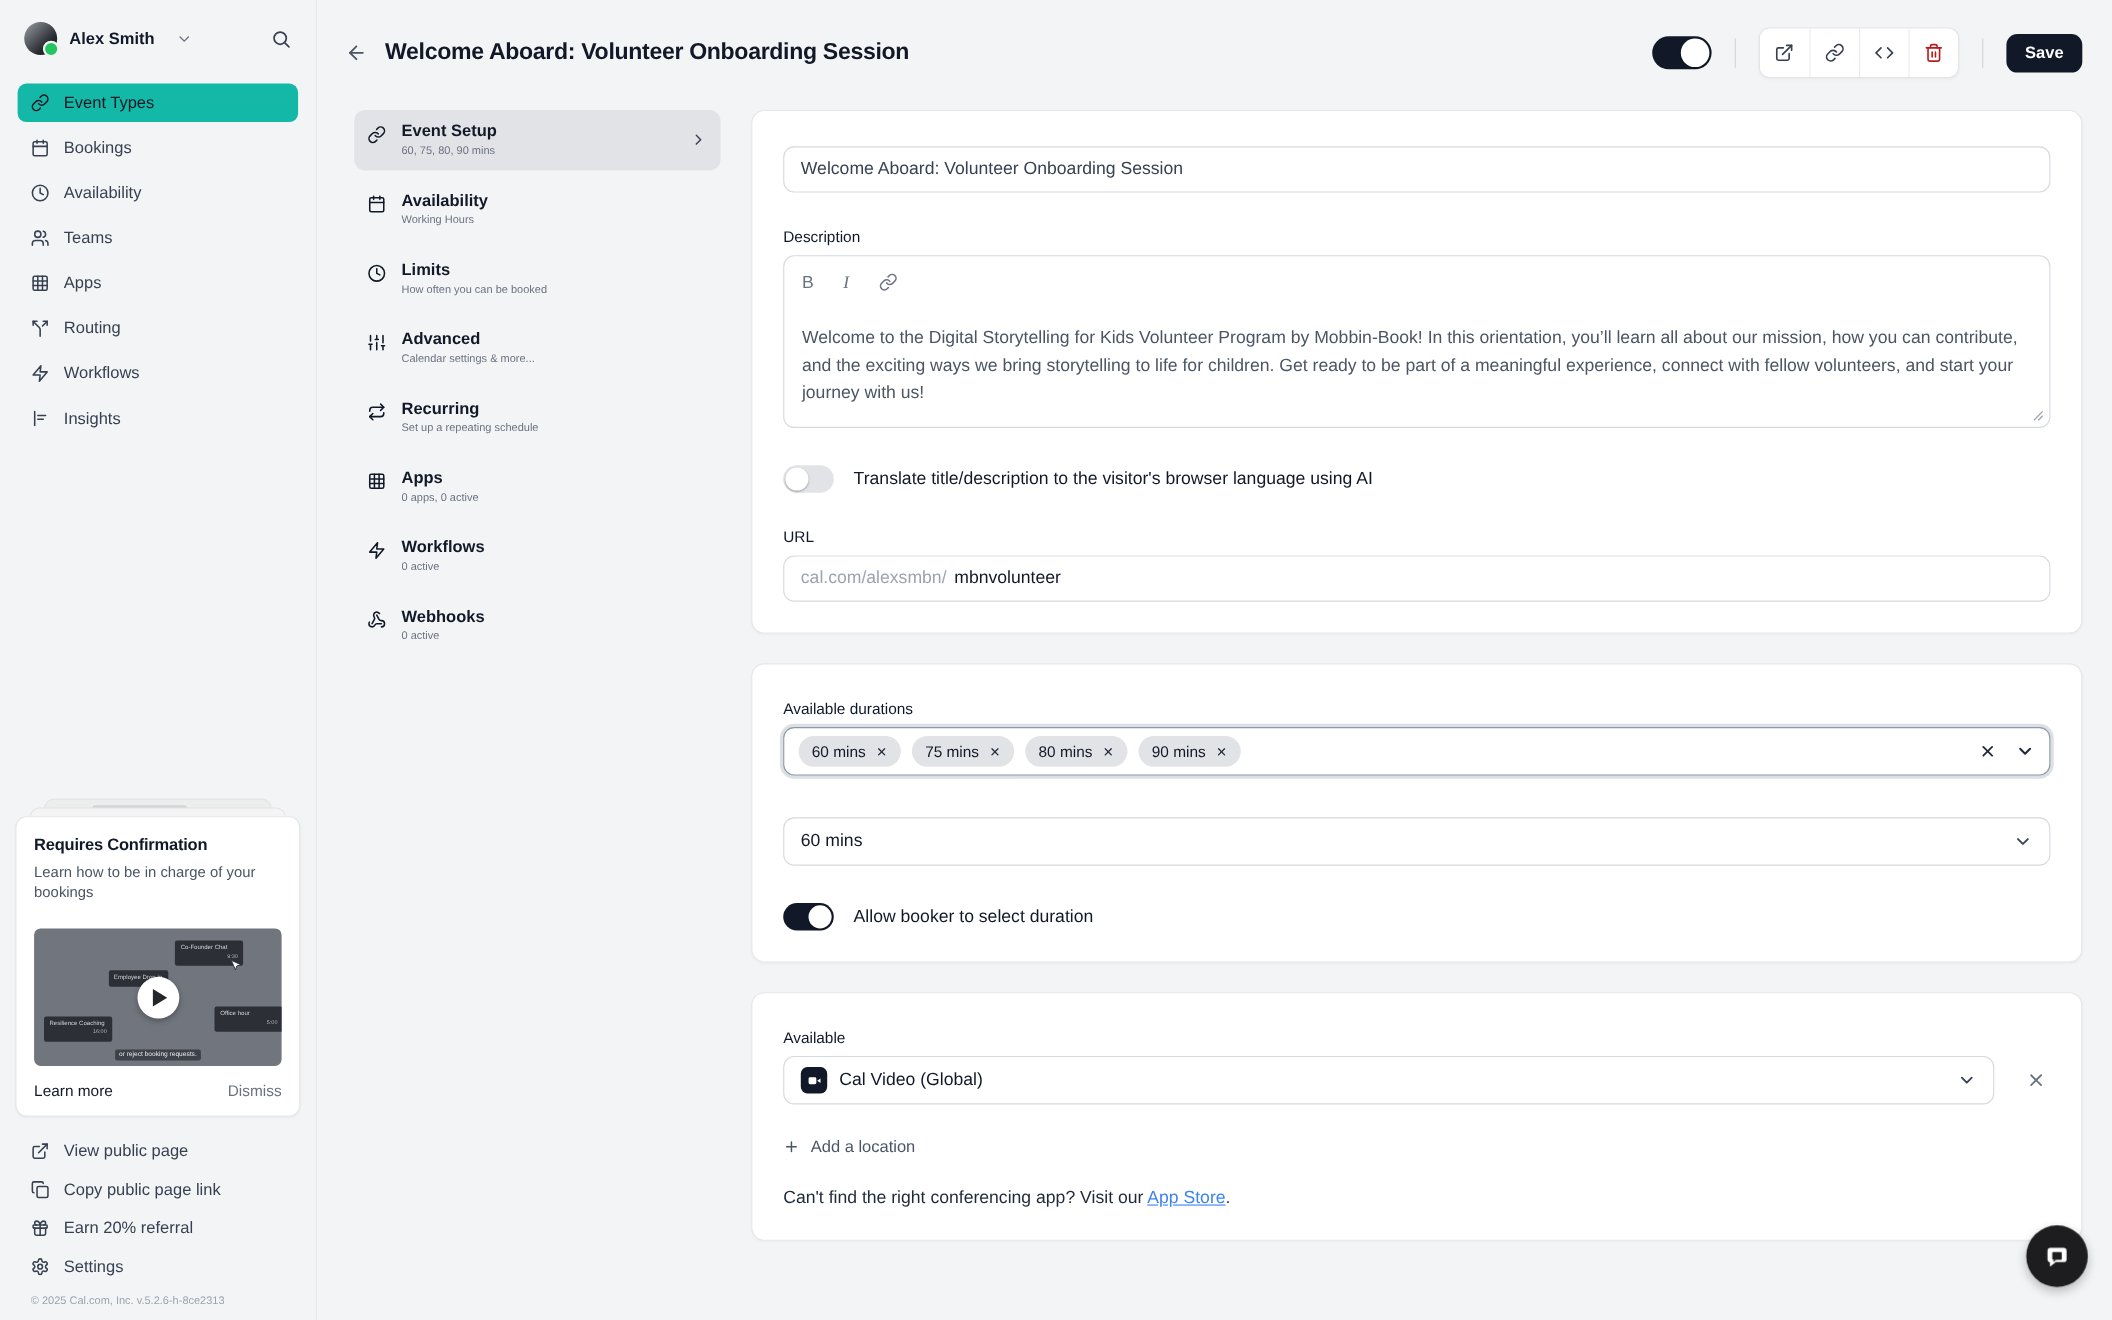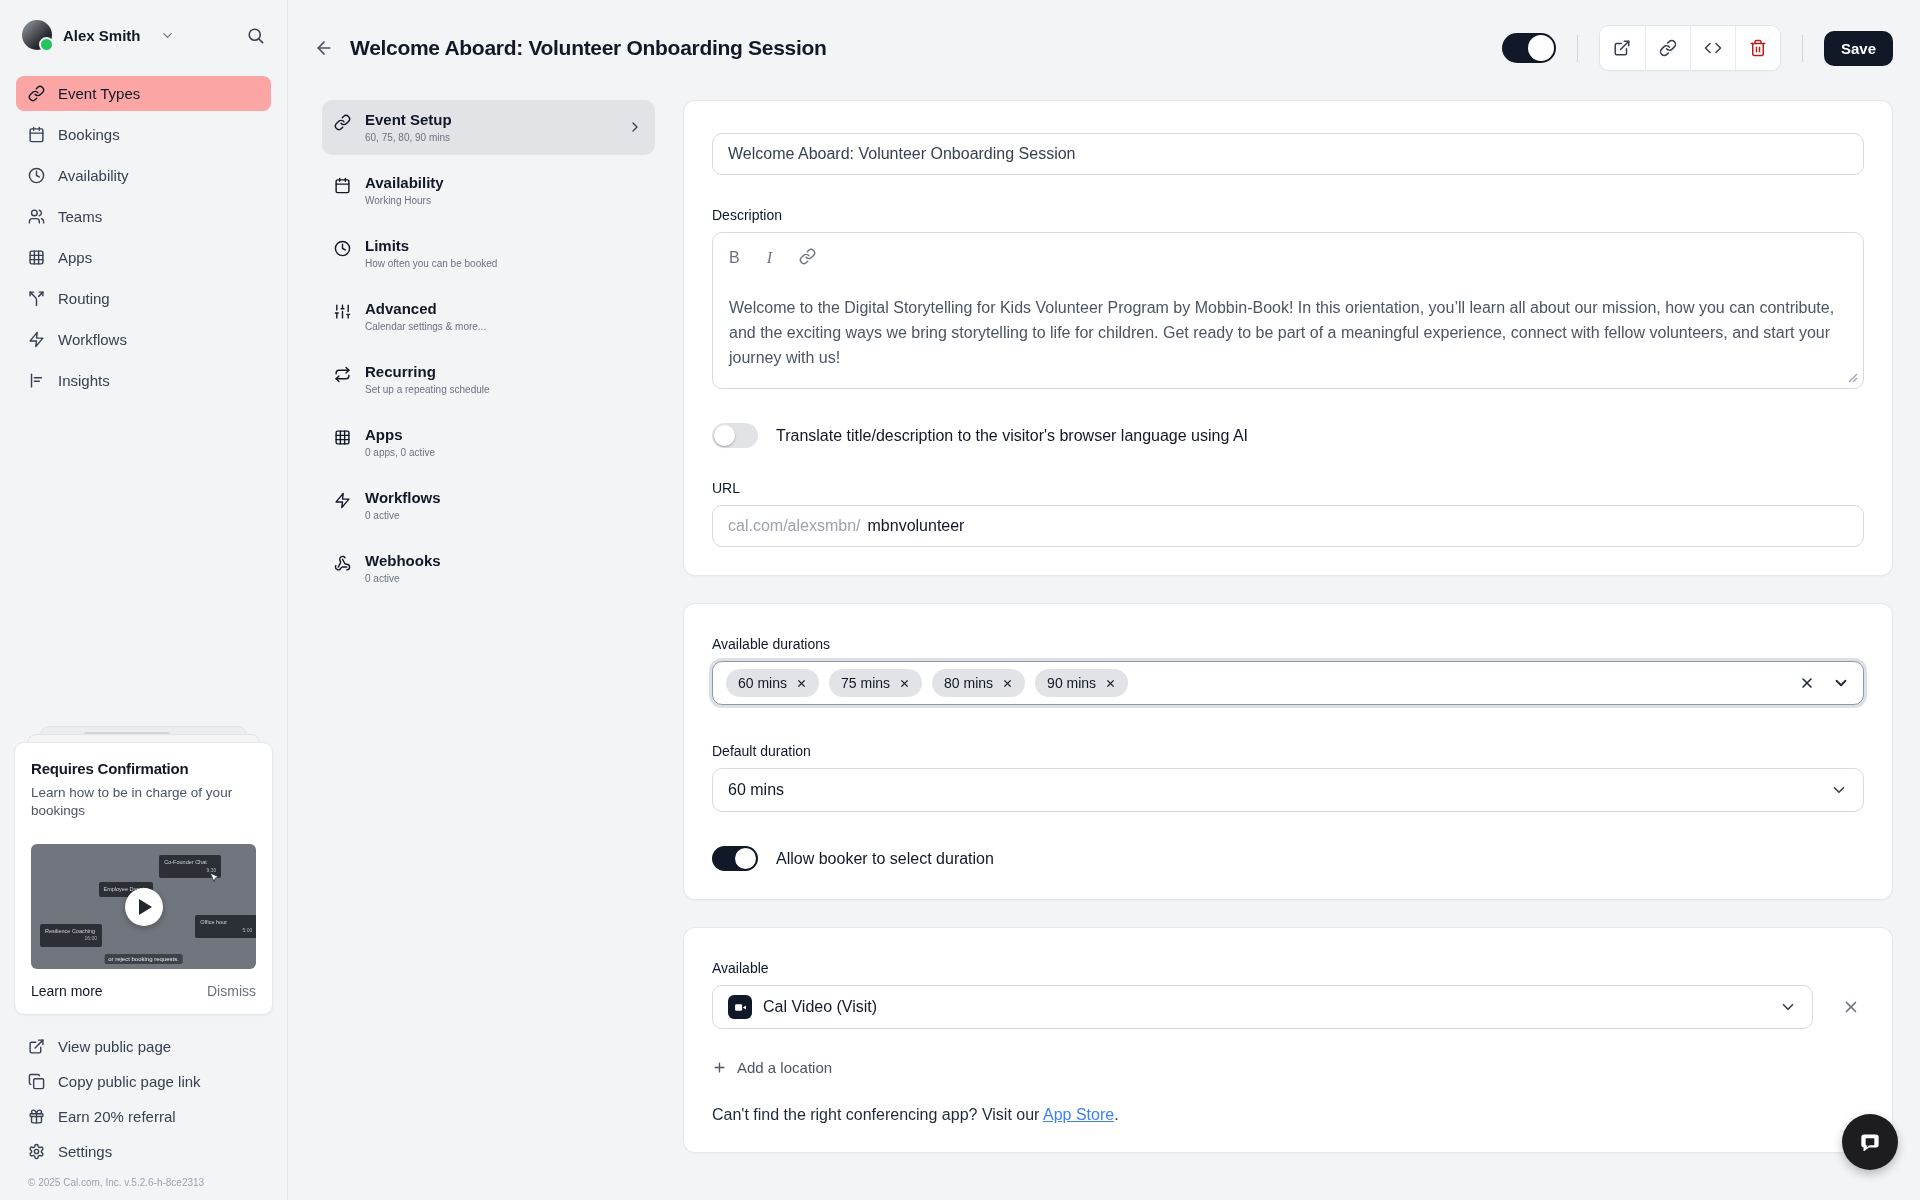--- a/index.html
+++ b/index.html
@@ -19,21 +19,21 @@
     background:linear-gradient(135deg,#9aa0a6 0%,#23262b 70%); position:relative; flex-shrink:0; }
   .avatar::after { content:""; position:absolute; right:-2px; bottom:-2px; width:11px; height:11px;
     background:#22c55e; border:2px solid #f3f4f6; border-radius:50%; }
   .user-name { font-size:15px; font-weight:700; color:#111827; }
   .user-chevron { color:#6b7280; width:15px; height:15px; margin-left:8px; }
   .search-btn { margin-left:auto; color:#374151; display:flex; }
   .search-btn .ic { width:19px; height:19px; }
 
   .side-nav .nav-item { display:flex; align-items:center; gap:13px; padding:9px 12px;
     border-radius:8px; font-size:15px; font-weight:500; color:#374151; margin-bottom:6px; cursor:pointer; }
-  .side-nav .nav-item.active { background:#fca5a5; color:#111827; }
+  .side-nav .nav-item.active { background:#14b8a6; color:#111827; }
   .side-spacer { flex:1; }
 
   
   .promo-stack { position:relative; padding-top:16px; margin:0 -2px 14px; }
   .stack-layer { position:absolute; height:16px; background:#eceded; border:1px solid #e3e4e6;
     border-radius:9px 9px 0 0; }
   .stack-layer.l1 { top:0; left:26px; right:26px; }
   .stack-layer.l1::after { content:""; position:absolute; left:50%; top:5px; width:86px; height:5px;
     margin-left:-60px; border-radius:3px; background:#d2d4d8; }
   .stack-layer.l2 { top:8px; left:13px; right:13px; background:#f4f4f5; }
@@ -529,21 +529,20 @@
                 <path d="M18 6 6 18"></path>
                 <path d="m6 6 12 12"></path>
               </svg>
             <svg class="ic chev" viewBox="0 0 24 24" fill="none" stroke="currentColor" stroke-width="2.4" stroke-linecap="round" stroke-linejoin="round">
                 <path d="m6 9 6 6 6-6"></path>
               </svg>
           </span>
         </div>
 
         <div class="block-lg">
-          <label class="field-label">Default duration</label>
           <div class="select">
             <span>60 mins</span>
             <svg class="chev" viewBox="0 0 24 24" fill="none" stroke="currentColor" stroke-width="2.2" stroke-linecap="round" stroke-linejoin="round">
                 <path d="m6 9 6 6 6-6"></path>
               </svg>
           </div>
         </div>
 
         <div class="toggle-row">
           <button class="toggle on">
@@ -556,21 +555,21 @@
       <section class="card">
         <label class="field-label">Available</label>
         <div class="location-row">
           <div class="select location">
             <span class="cam-badge">
               <svg viewBox="0 0 24 24">
                   <rect x="2" y="6" width="13" height="12" rx="2.5" fill="#ffffff"></rect>
                   <path d="m16.5 12 5.5-3.6v7.2z" fill="#ffffff"></path>
                 </svg>
             </span>
-            <span>Cal Video (Visit)</span>
+            <span>Cal Video (Global)</span>
             <svg class="chev" viewBox="0 0 24 24" fill="none" stroke="currentColor" stroke-width="2.2" stroke-linecap="round" stroke-linejoin="round">
                 <path d="m6 9 6 6 6-6"></path>
               </svg>
           </div>
           <button class="loc-x">
             <svg class="ic" viewBox="0 0 24 24" fill="none" stroke="currentColor" stroke-width="2.2" stroke-linecap="round">
                 <path d="M18 6 6 18"></path>
                 <path d="m6 6 12 12"></path>
               </svg>
           </button>

